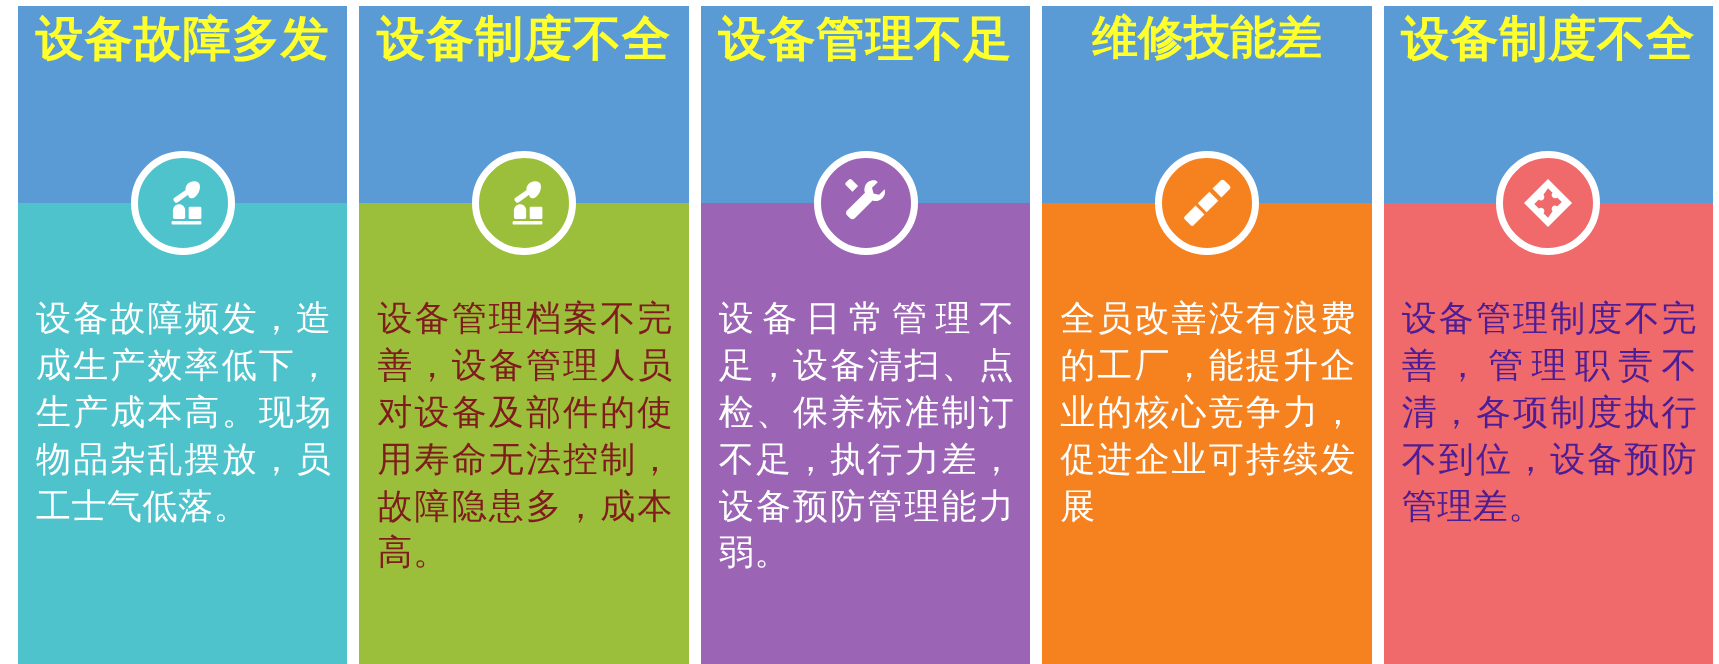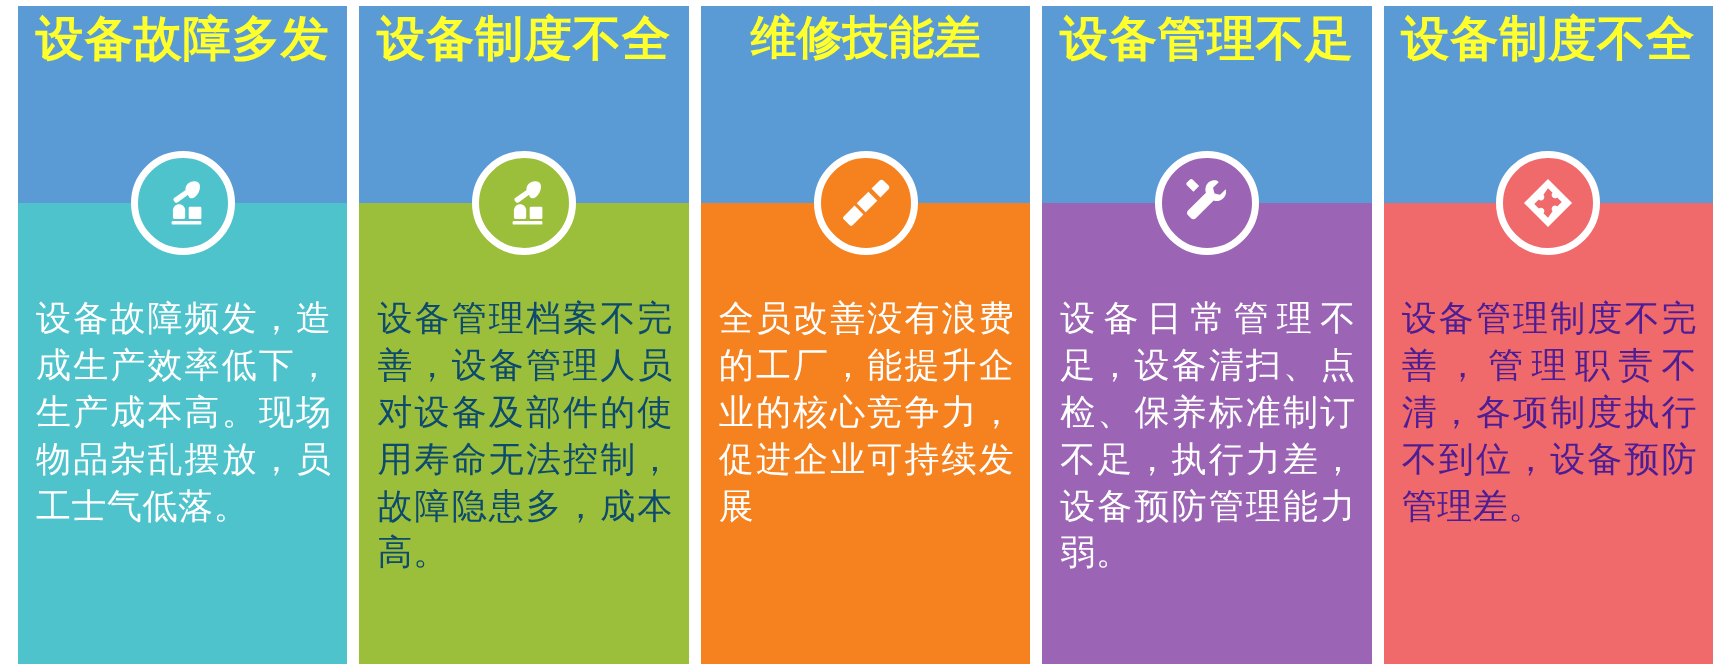--- a/index.html
+++ b/index.html
@@ -104,43 +104,28 @@
     <rect x="38.5" y="36.2" width="14.5" height="14" rx="1.4"></rect>
     <rect x="19" y="52.5" width="34" height="4.2" rx="1.4"></rect>
   </svg>
       </div>
     </div>
     <div class="column">
       <div class="col-head" style="background: rgb(91, 155, 213);">
         <div class="col-title" style="color: rgb(255, 255, 43);">设备制度不全</div>
       </div>
       <div class="col-body" style="background: rgb(156, 191, 59);">
-        <div class="col-text" style="color: #0c4a6e;">设备管理档案不完善，设备管理人员对设备及部件的使用寿命无法控制，故障隐患多，成本高。</div>
+        <div class="col-text" style="color: #7f1d1d;">设备管理档案不完善，设备管理人员对设备及部件的使用寿命无法控制，故障隐患多，成本高。</div>
       </div>
       <div class="icon-badge" style="background: rgb(156, 191, 59); border-color: rgb(255, 255, 255);">
         <svg viewBox="0 0 64 64" xmlns="http://www.w3.org/2000/svg">
     <path d="M49.5 8.5c2.4 2.1 2.6 6.6 0.4 11.1-2.2 4.6-6.3 7.7-9.2 7-1.6-0.4-2.6-1.9-2.9-3.9l-12.1 8.6c-0.9 0.6-2.1 0.5-2.8-0.3l-1.4-1.6c-0.8-0.9-0.6-2.3 0.4-3l13.1-9.2c-0.5-2 0-4.2 1.5-6.2 2.6-3.6 9.1-5.2 13-2.5z"></path>
     <path d="M27.5 33.4c-3.9 0-7 3.1-7 7v7.8c0 1.1 0.9 2 2 2h10c1.1 0 2-0.9 2-2v-7.8c0-3.9-3.1-7-7-7z"></path>
     <rect x="38.5" y="36.2" width="14.5" height="14" rx="1.4"></rect>
     <rect x="19" y="52.5" width="34" height="4.2" rx="1.4"></rect>
-  </svg>
-      </div>
-    </div>
-    <div class="column">
-      <div class="col-head" style="background: rgb(91, 155, 213);">
-        <div class="col-title narrow" style="color: rgb(255, 255, 43);">维修技能差</div>
-      </div>
-      <div class="col-body" style="background: rgb(245, 130, 31);">
-        <div class="col-text" style="color: rgb(255, 255, 255);">全员改善没有浪费的工厂，能提升企业的核心竞争力，促进企业可持续发展</div>
-      </div>
-      <div class="icon-badge" style="background: rgb(245, 130, 31); border-color: rgb(255, 255, 255);">
-        <svg viewBox="0 0 64 64" xmlns="http://www.w3.org/2000/svg">
-    <path d="M47.6 6.2l-9.3 9.3 10.2 10.2 9.3-9.3c1.2-1.2 1.2-3.1 0-4.3l-5.9-5.9c-1.2-1.2-3.1-1.2-4.3 0z"></path>
-    <path d="M34.7 19.1L21.4 32.4l10.2 10.2 13.3-13.3z"></path>
-    <path d="M18.9 34.9L6.5 47.3c-0.9 0.9-0.9 2.4 0 3.3l6.9 6.9c0.9 0.9 2.4 0.9 3.3 0l12.4-12.4L18.9 34.9z"></path>
   </svg>
       </div>
     </div>
     <div class="column">
       <div class="col-head" style="background: rgb(91, 155, 213);">
         <div class="col-title" style="color: rgb(255, 255, 43);">设备管理不足</div>
       </div>
       <div class="col-body" style="background: rgb(155, 100, 180);">
         <div class="col-text" style="color: rgb(255, 255, 255);">设备日常管理不足，设备清扫、点检、保养标准制订不足，执行力差，设备预防管理能力弱。</div>
       </div>
@@ -157,20 +142,35 @@
     <path d="M14.3 5.5c-0.5-0.5-1.2-0.5-1.7 0L6.1 12c-0.5 0.5-0.5 1.2 0 1.7l10.5 10.5 8.2-8.2-10.5-10.5z" opacity="0"></path>
     <path d="M9.8 9.7l4.3-4.3c0.5-0.5 1.4-0.5 1.9 0l39.3 39.3c2 2 2 5.2 0 7.2-2 2-5.2 2-7.2 0L9.8 12.6c-0.8-0.8-0.8-2.1 0-2.9z" opacity="0"></path>
     <path d="M15.5 5.1c-0.8-0.8-2.1-0.8-2.9 0l-3.6 3.6c-0.8 0.8-0.8 2.1 0 2.9l7.5 7.5 6.5-6.5-7.5-7.5z"></path>
     <path d="M23.9 16.1l-6.5 6.5 26.3 26.3c1.8 1.8 4.7 1.8 6.5 0 1.8-1.8 1.8-4.7 0-6.5L23.9 16.1z" opacity="0"></path>
     <path d="M22.4 13.9l-6.4 6.4L42 46.3c1.1-2.6 3.1-4.7 5.7-5.9L22.4 13.9z" opacity="0"></path>
   </svg>
       </div>
     </div>
     <div class="column">
       <div class="col-head" style="background: rgb(91, 155, 213);">
+        <div class="col-title narrow" style="color: rgb(255, 255, 43);">维修技能差</div>
+      </div>
+      <div class="col-body" style="background: rgb(245, 130, 31);">
+        <div class="col-text" style="color: rgb(255, 255, 255);">全员改善没有浪费的工厂，能提升企业的核心竞争力，促进企业可持续发展</div>
+      </div>
+      <div class="icon-badge" style="background: rgb(245, 130, 31); border-color: rgb(255, 255, 255);">
+        <svg viewBox="0 0 64 64" xmlns="http://www.w3.org/2000/svg">
+    <path d="M47.6 6.2l-9.3 9.3 10.2 10.2 9.3-9.3c1.2-1.2 1.2-3.1 0-4.3l-5.9-5.9c-1.2-1.2-3.1-1.2-4.3 0z"></path>
+    <path d="M34.7 19.1L21.4 32.4l10.2 10.2 13.3-13.3z"></path>
+    <path d="M18.9 34.9L6.5 47.3c-0.9 0.9-0.9 2.4 0 3.3l6.9 6.9c0.9 0.9 2.4 0.9 3.3 0l12.4-12.4L18.9 34.9z"></path>
+  </svg>
+      </div>
+    </div>
+    <div class="column">
+      <div class="col-head" style="background: rgb(91, 155, 213);">
         <div class="col-title" style="color: rgb(255, 255, 43);">设备制度不全</div>
       </div>
       <div class="col-body" style="background: rgb(240, 105, 107);">
         <div class="col-text" style="color: #4c1d95;">设备管理制度不完善，管理职责不清，各项制度执行不到位，设备预防管理差。</div>
       </div>
       <div class="icon-badge" style="background: rgb(240, 105, 107); border-color: rgb(255, 255, 255);">
         <svg viewBox="0 0 64 64" xmlns="http://www.w3.org/2000/svg">
     <path d="M32 4.5L4.5 32 32 59.5 59.5 32 32 4.5zm0 10.6l5.2 5.2c-1.4 1.5-1.4 3.8 0.1 5.2 1.4 1.4 3.7 1.5 5.2 0.1l5.2 5.2-5.2 5.2c-1.5-1.4-3.8-1.4-5.2 0.1-1.4 1.4-1.5 3.7-0.1 5.2L32 48.9l-5.2-5.2c1.4-1.5 1.4-3.8-0.1-5.2-1.4-1.4-3.7-1.5-5.2-0.1l-5.2-5.2 5.2-5.2c1.5 1.4 3.8 1.4 5.2-0.1 1.4-1.4 1.5-3.7 0.1-5.2L32 15.1z"></path>
   </svg>
       </div>

